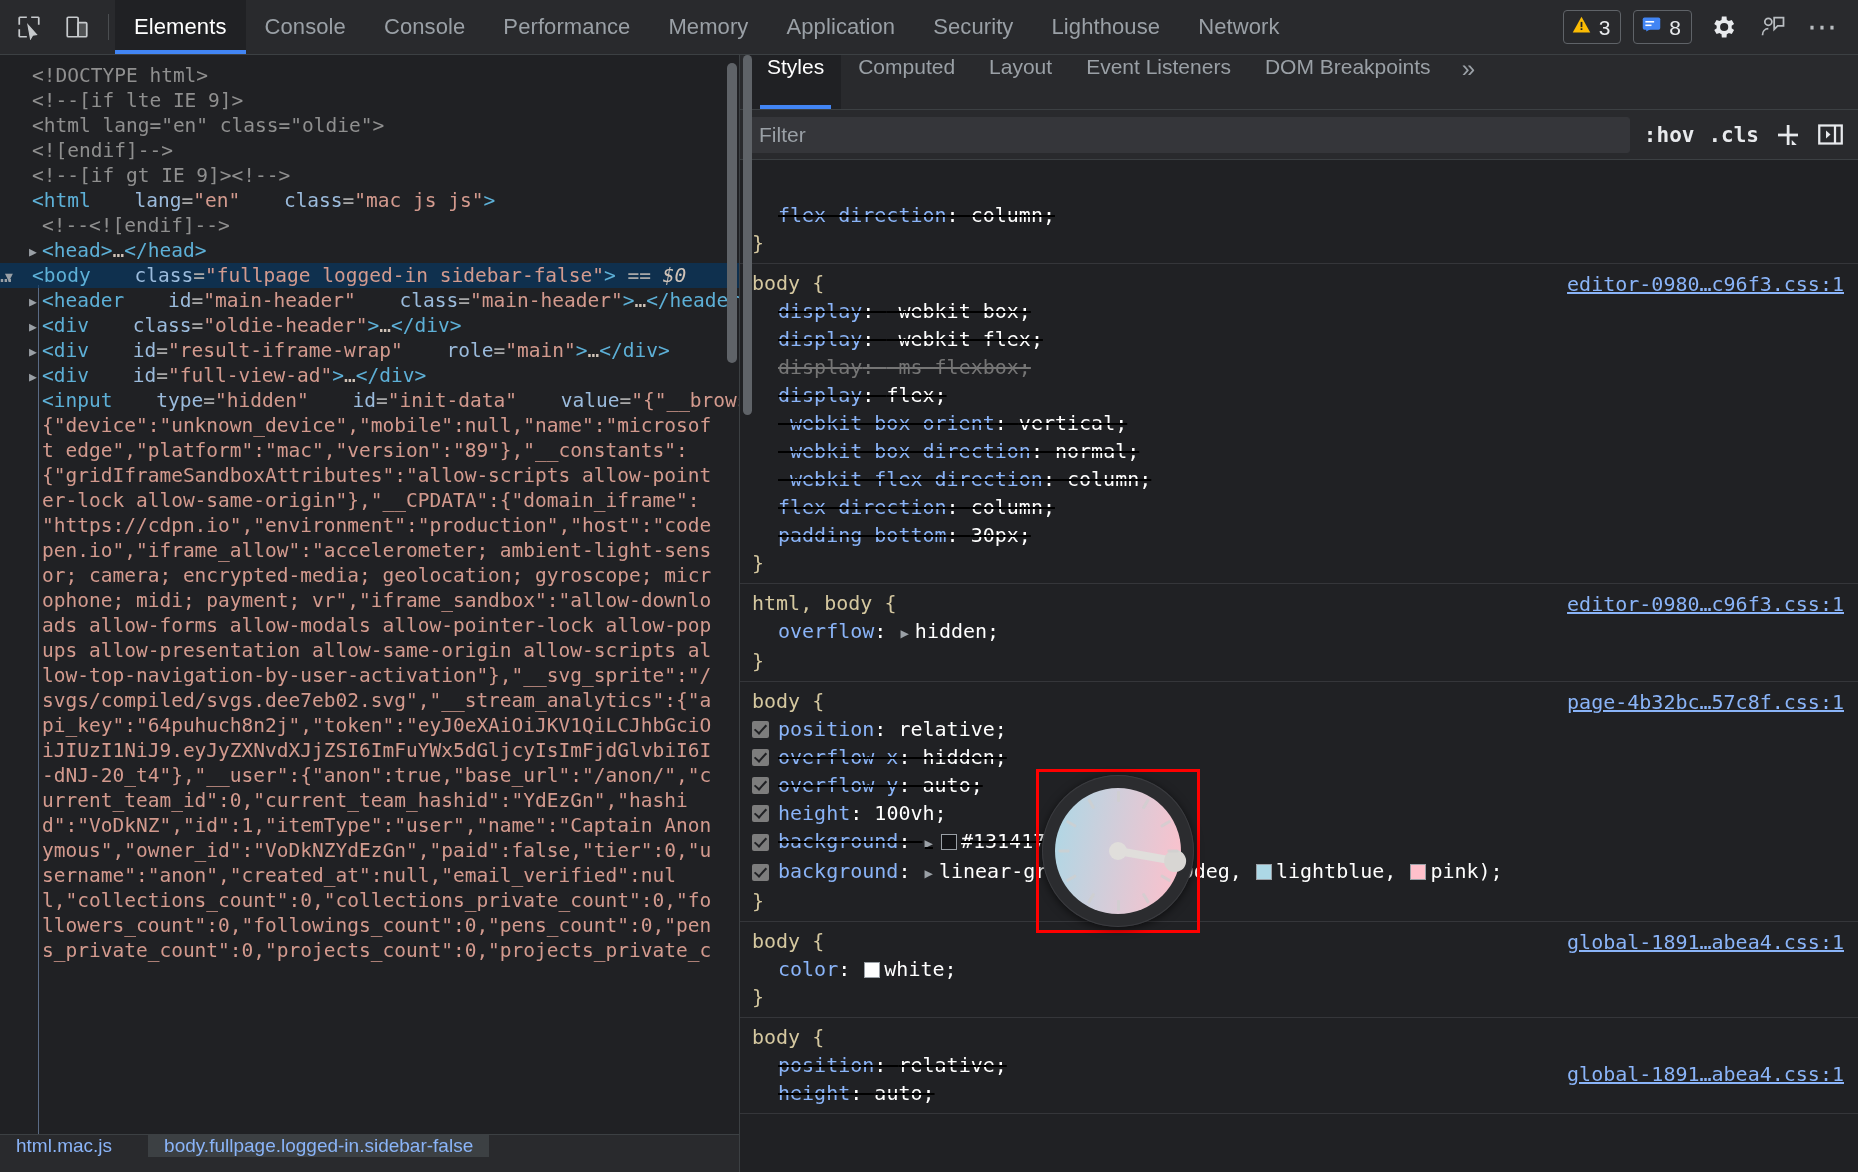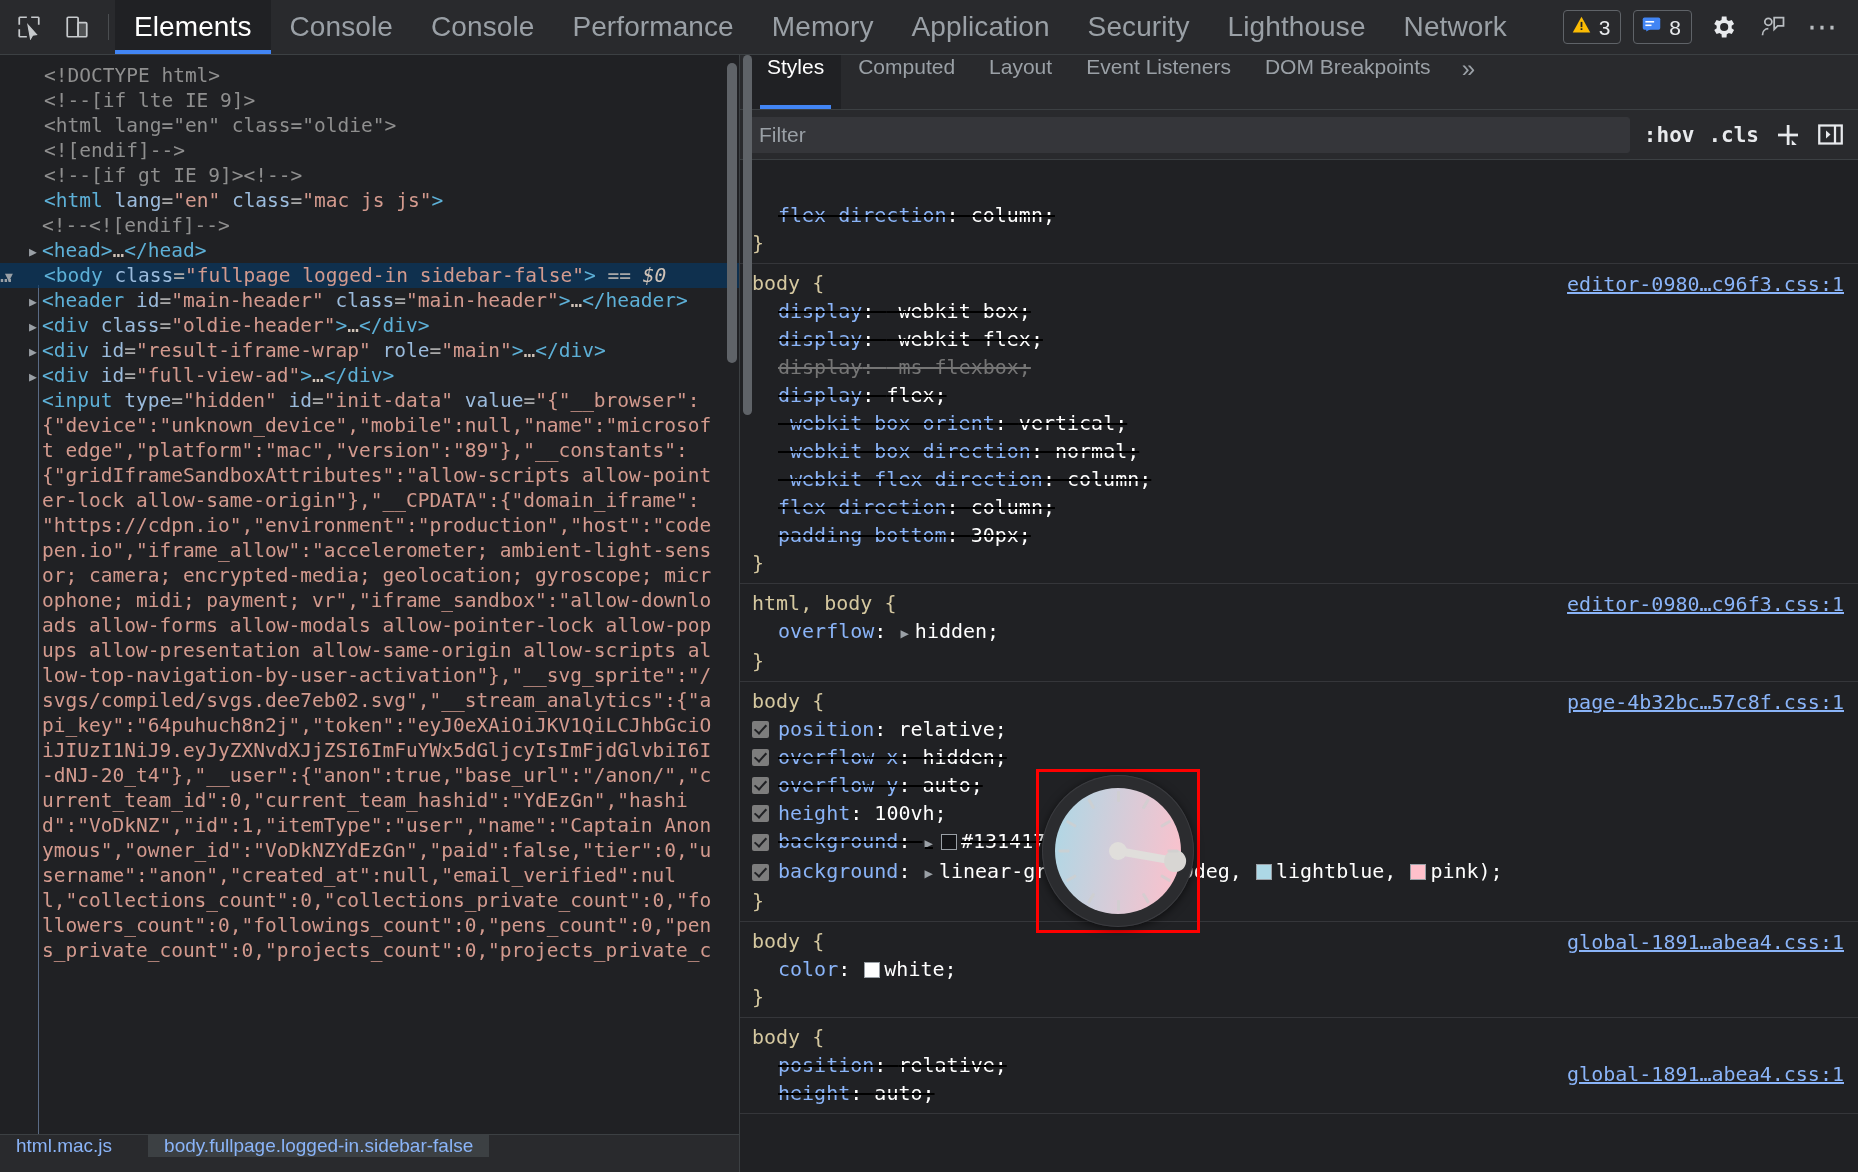--- a/index.html
+++ b/index.html
@@ -23,21 +23,21 @@
   .tb-icon-btn {
     width: 38px; height: 38px; display: flex; align-items: center; justify-content: center;
     border-radius: 3px; cursor: pointer;
   }
   .tb-icon-btn svg { display: block; }
   .tb-sep { width: 1px; height: 26px; background: #4a4d50; align-self: center; margin: 0 6px; }
 
   .tabs { display: flex; align-items: stretch; flex: 1; }
   .tab {
     display: flex; align-items: center; padding: 8px 19px;
-    color: #9aa0a6; font-size: 28px; letter-spacing: .1px;
+    color: #9aa0a6; font-size: 22px; letter-spacing: .1px;
     cursor: pointer; position: relative; white-space: nowrap;
   }
   .tab.active { color: #ffffff; background: #202124; }
   .tab.active::after {
     content: ""; position: absolute; left: 0; right: 0; bottom: 0; height: 4px; background: #4285f4;
   }
 
   .tb-right { display: flex; align-items: center; gap: 12px; padding: 0 16px 0 8px; }
   .badge {
     display: flex; align-items: center; gap: 7px;
@@ -59,30 +59,30 @@
     border-right: 1px solid #3c4043;
   }
   .dom-tree {
     flex: 1; overflow: hidden;
     font-family: "DejaVu Sans Mono", "Liberation Mono", monospace;
     font-size: 19.5px; line-height: 25px;
     color: #d0c3b8;
     padding: 8px 0 0 0;
     position: relative;
   }
-  .dom-line { white-space: pre; padding-left: 44px; position: relative; }
+  .dom-line { white-space: pre; padding-left: 32px; position: relative; }
   .dom-line.lvl1 { padding-left: 42px; }
   .dom-line.sel { background: #073763aa; }
   .tri {
     position: absolute; left: 0; top: 50%; transform: translateY(-50%);
     color: #9aa0a6; font-size: 13px; width: 18px; text-align: center;
   }
   .lvl1 > .tri { left: 24px; }
   .tag { color: #5db0d7; }
-  .attr { color: #9bbbdc; }
+  .attr { color: #9bbbdc; margin-left: 32px; }
   .val { color: #d39a8e; }
   .cmt { color: #8f8f8f; }
   .punct { color: #a8a8a8; }
   .txt { color: #d0c3b8; }
   .eq { color: #a8a8a8; }
   .dollar { color: #d0c3b8; font-style: italic; }
   .ellip-prefix { position: absolute; left: 0; color: #9aa0a6; }
   .guide {
     position: absolute; top: 0; bottom: 0; left: 38px; width: 1px; background: #5a6b85;
   }

